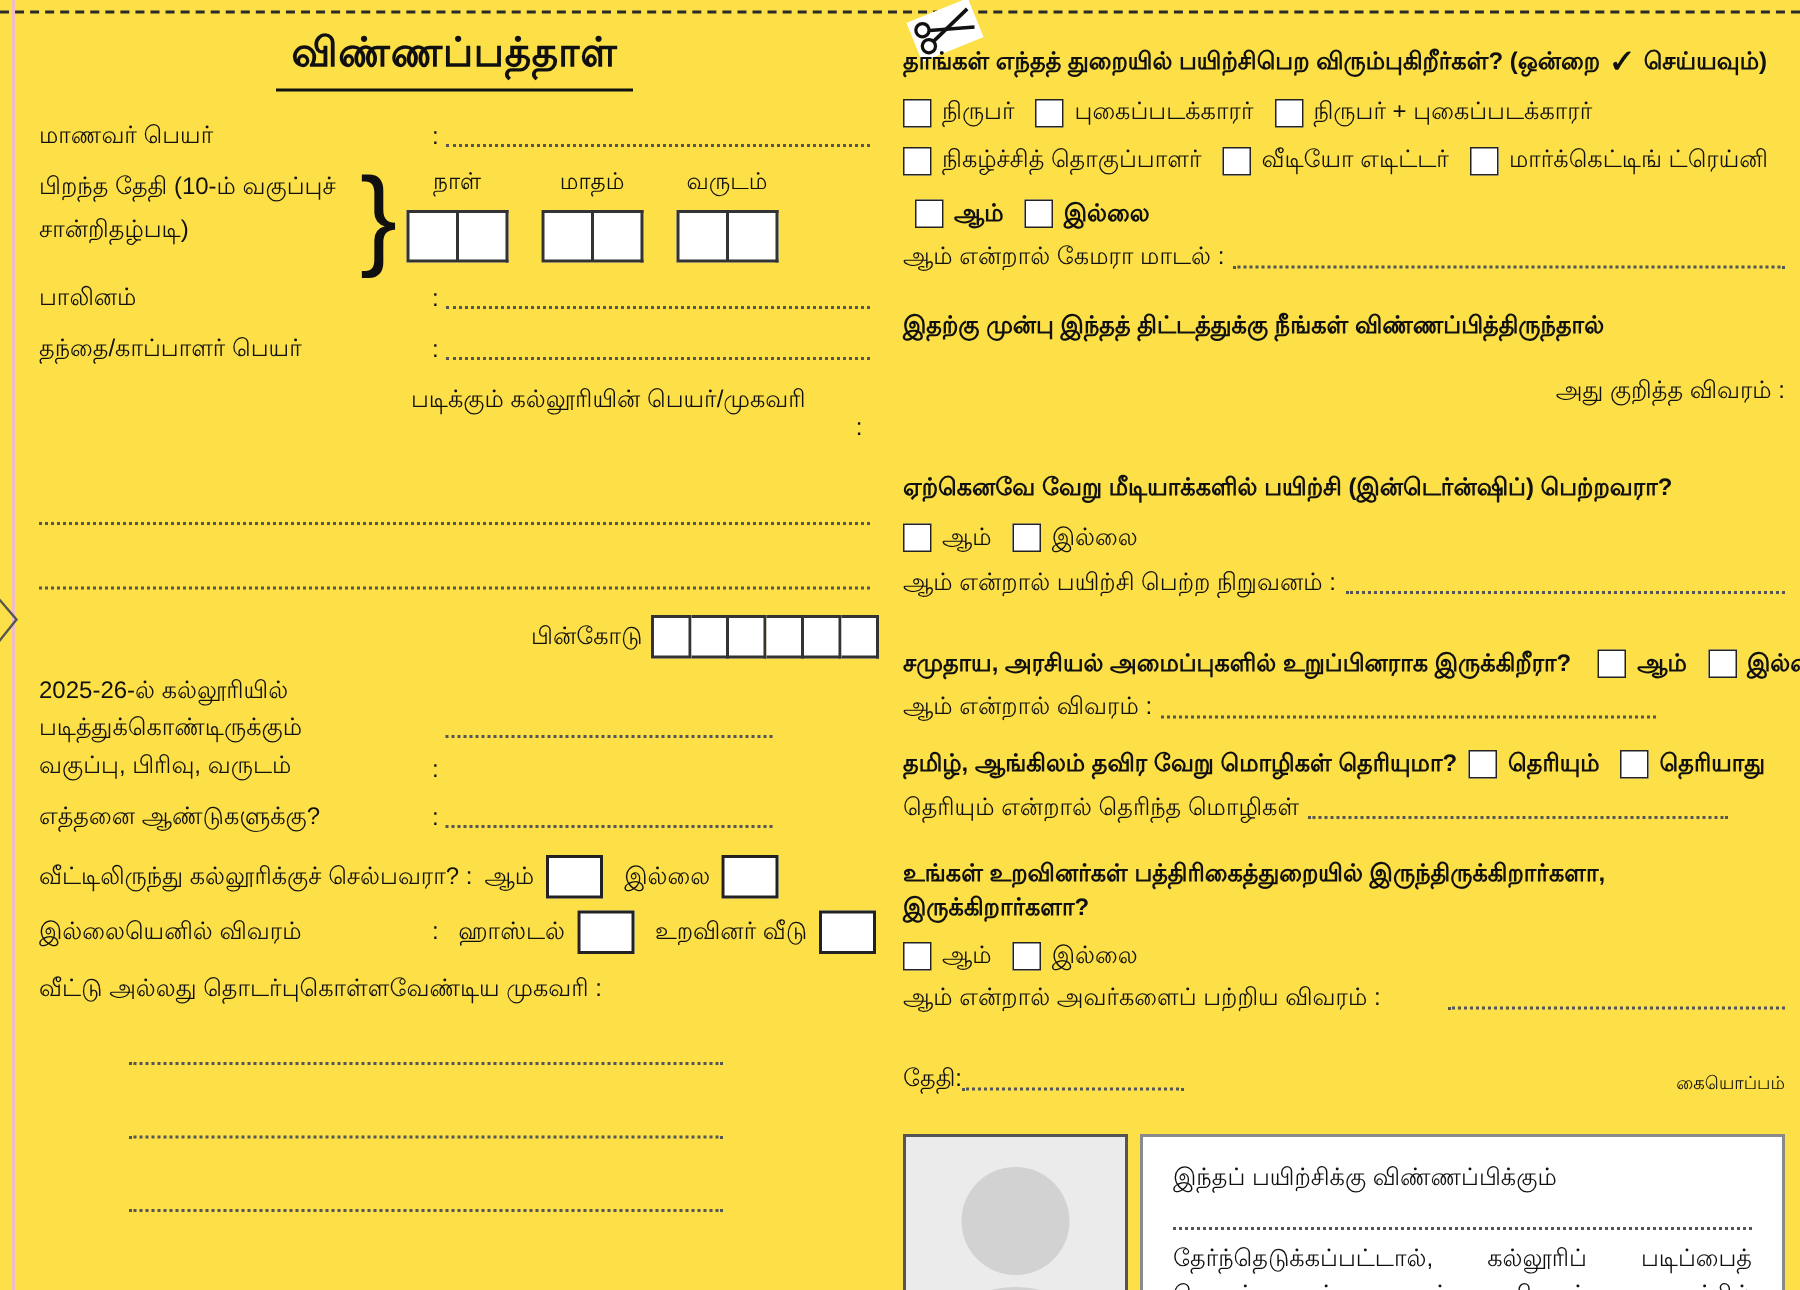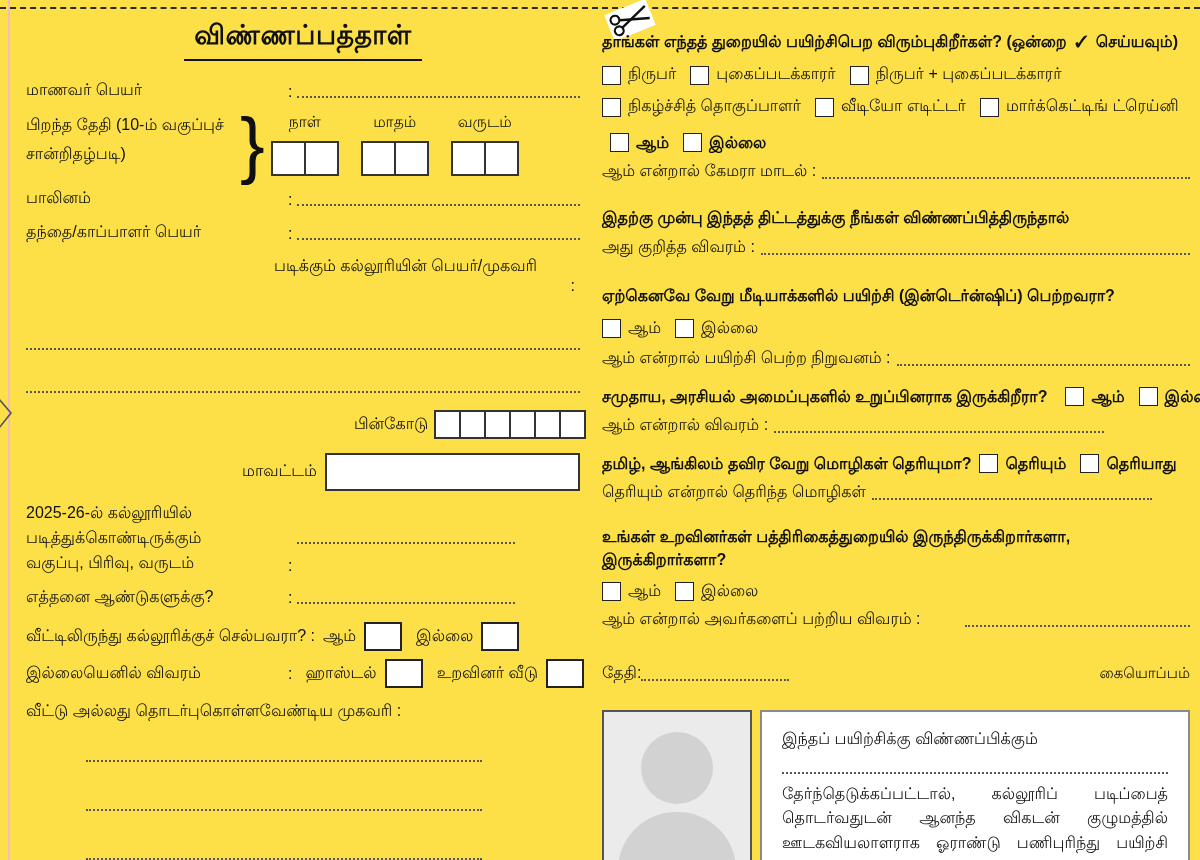--- a/index.html
+++ b/index.html
@@ -41,21 +41,21 @@
   .dob-g .glbl{font-size:15.5px;margin-bottom:8px;}
   .dob-cell{width:31px;height:31px;}
 
   .q{font-weight:bold;line-height:1.45;}
   .reg{font-weight:normal;}
   .inlineflex{display:flex;align-items:center;flex-wrap:nowrap;white-space:nowrap;}
   .gap8{margin-left:8px;} .gap14{margin-left:14px;} .gap18{margin-left:18px;}
 
   .datesign{display:flex;align-items:flex-end;margin-top:34px;}
   .datesign .dots{flex:none;width:148px;}
-  .datesign .sig{margin-left:auto;font-size:15px;}
+  .datesign .sig{margin-left:auto;font-size:12px;}
 
   .bottomboxes{display:flex;gap:8px;margin-top:26px;}
   .photo{position:relative;width:146px;height:208px;border:2px solid #555;background:#ebebeb;flex-shrink:0;}
   .ph-head{width:72px;height:72px;border-radius:50%;background:#d2d2d2;margin:20px auto 0;}
   .ph-sh{width:118px;height:58px;border-radius:60px 60px 0 0;background:#d2d2d2;margin:8px auto 0;}
   .decl{position:relative;flex:1;border:2px solid #8a8a8a;background:#fff;padding:18px 20px 14px;height:208px;box-sizing:border-box;}
   .decl .dotrule{border-bottom:2px dotted #555;margin:16px 0 4px;height:6px;}
   .decl .body{margin-top:8px;line-height:1.55;text-align:justify;}
 
   svg{display:block;}
@@ -155,24 +155,20 @@
       <span class="cells" style="margin-left:6px;">
         <span class="cell" style="width:23px;height:25px;"></span>
           <span class="cell" style="width:23px;height:25px;"></span>
           <span class="cell" style="width:23px;height:25px;"></span>
           <span class="cell" style="width:23px;height:25px;"></span>
           <span class="cell" style="width:23px;height:25px;"></span>
           <span class="cell" style="width:23px;height:25px;"></span>
       </span>
     </div>
 
-    <div class="frow" style="margin-top:14px;align-items:center;">
-      <span class="lbl" style="margin-left:216px;">மாவட்டம்</span>
-      <span class="cell" style="width:252px;height:34px;margin-left:8px;"></span>
-    </div>
 
     <div class="frow" style="margin-top:10px;align-items:flex-end;">
       <div class="lbl w262" style="line-height:1.55;">
         <div>2025-26-ல் கல்லூரியில்</div>
         <div>படித்துக்கொண்டிருக்கும்</div>
         <div>வகுப்பு, பிரிவு, வருடம்</div>
       </div>
       <span class="colon">:</span>
       <span class="dots fixed" style="width:218px;align-self:center;"></span>
     </div>
@@ -244,38 +240,38 @@
       <span>ஆம்</span>
       <span class="cb gap14"></span>
       <span>இல்லை</span>
     </div>
     <div class="frow reg" style="margin-top:8px;">
       <span>ஆம் என்றால் கேமரா மாடல் :</span>
       <span class="dots" style="margin-left:6px;"></span>
     </div>
 
     <div class="q" style="margin-top:24px;">இதற்கு முன்பு இந்தத் திட்டத்துக்கு நீங்கள் விண்ணப்பித்திருந்தால்</div>
-    <div class="frow reg" style="margin-top:8px;">
+    <div class="frow reg" style="margin-top:21px;flex-direction:column;">
       <span>அது குறித்த விவரம் :</span>
       <span class="dots" style="margin-left:6px;"></span>
     </div>
 
     <div class="q" style="margin-top:26px;">ஏற்கெனவே வேறு மீடியாக்களில் பயிற்சி (இன்டெர்ன்ஷிப்) பெற்றவரா?</div>
     <div class="inlineflex" style="margin-top:12px;">
       <span class="cb"></span>
       <span>ஆம்</span>
       <span class="cb gap14"></span>
       <span>இல்லை</span>
     </div>
     <div class="frow reg" style="margin-top:10px;">
       <span>ஆம் என்றால் பயிற்சி பெற்ற நிறுவனம் :</span>
       <span class="dots" style="margin-left:6px;"></span>
     </div>
 
-    <div class="inlineflex q" style="margin-top:16px;">
+    <div class="inlineflex q" style="margin-top:32px;">
       <span>சமுதாய, அரசியல் அமைப்புகளில் உறுப்பினராக இருக்கிறீரா?</span>
       <span class="cb gap18"></span>
       <span>ஆம்</span>
       <span class="cb gap14"></span>
       <span>இல்லை</span>
     </div>
     <div class="frow reg" style="margin-top:8px;">
       <span>ஆம் என்றால் விவரம் :</span>
       <span class="dots fixed" style="width:330px;margin-left:6px;"></span>
     </div>

